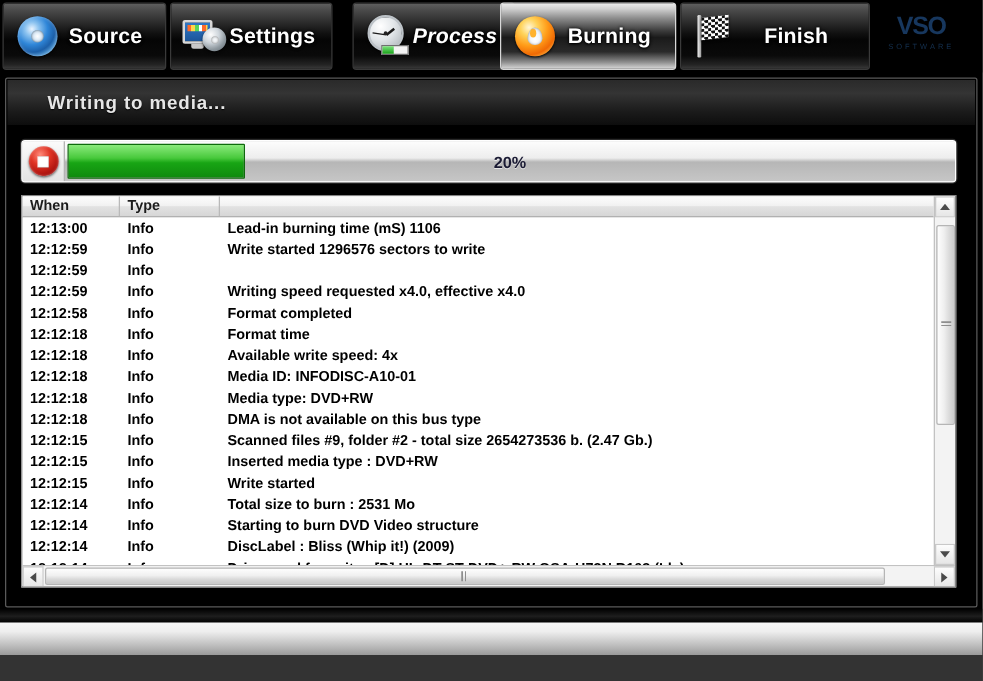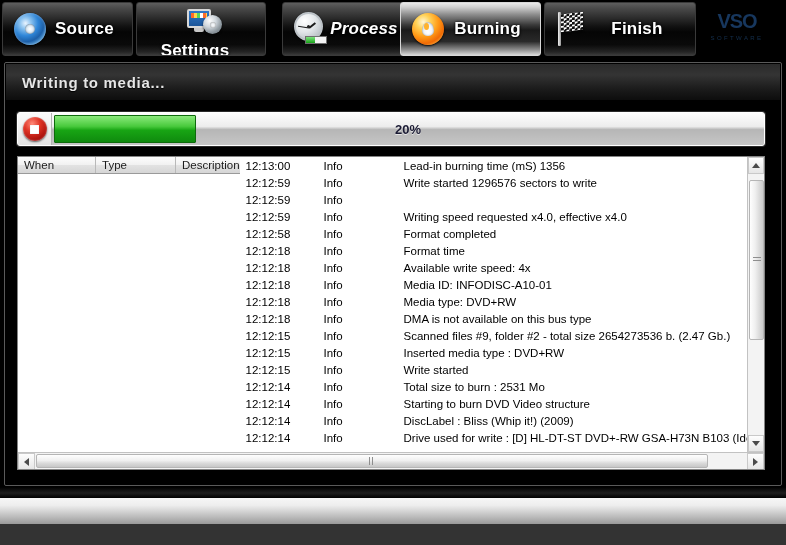--- a/index.html
+++ b/index.html
@@ -56,21 +56,21 @@
     color: #ffffff;
     font-size: 17px;
     font-weight: bold;
     letter-spacing: .2px;
     text-shadow: 0 1px 2px #000, 0 0 3px #000;
     padding-right: 12px;
   }
 
   
   #tab-source   { left: 2px;   width: 131px; }
-  #tab-settings { left: 136px; width: 130px; flex-direction: column; }
+  #tab-settings { left: 136px; width: 130px; }
   #tab-process  { left: 282px; width: 130px; font-style: italic; }
   #tab-burning  { left: 400px; width: 141px; }
   #tab-finish   { left: 544px; width: 152px; }
 
   
   .ico-disc {
     position: absolute; left: 3px; top: 3px;
     width: 32px; height: 32px; border-radius: 50%;
     background: radial-gradient(circle at 36% 32%, #eaf4ff 0%, #8ec4f0 18%,
                 #2f86d8 42%, #1c5fa8 62%, #5fa9e0 80%, #123f74 100%);
@@ -210,21 +210,21 @@
     position: absolute; left: 1px; top: 1px;
     width: 774px; height: 36px;
     background: linear-gradient(to bottom, #2a2a2a 0%, #343434 30%, #1b1b1b 70%, #0d0d0d 100%);
     display: flex; align-items: center;
   }
   #panel-title {
     color: #e6e6e6;
     font-size: 15px;
     font-weight: bold;
     letter-spacing: .7px;
-    padding-left: 16px;
+    padding-left: 32px;
     text-shadow: 0 1px 1px #000;
   }
 
   
   #progress-row {
     position: absolute; left: 12px; top: 49px;
     width: 748px; height: 34px;
     background: #dcdcdc;
     border: 1px solid #ffffff;
     border-radius: 3px;
@@ -275,21 +275,21 @@
   
   #log-box {
     position: absolute; left: 12px; top: 93px;
     width: 748px; height: 314px;
     background: #ffffff;
     border: 1px solid #848484;
     display: flex; flex-direction: column;
     overflow: hidden;
   }
   #log-main { display: flex; flex: 1 1 auto; min-height: 0; }
-  #log-left { flex: 1 1 auto; display: flex; flex-direction: row; min-width: 0; }
+  #log-left { flex: 1 1 auto; display: flex; flex-direction: column; min-width: 0; font-weight: bold; }
 
   #log-header {
     display: flex; height: 17px; flex: 0 0 17px;
     background: linear-gradient(to bottom, #fdfdfd 0%, #f1f1f1 48%, #e2e2e2 52%, #d6d6d6 100%);
     border-bottom: 1px solid #9a9a9a;
     font-size: 11.5px; color: #1c1c1c;
   }
   #log-header .hcell {
     display: flex; align-items: center;
     padding-left: 6px;
@@ -479,28 +479,27 @@
       </div>
     </div>
 
     <div id="log-box">
       <div id="log-main">
         <div id="log-left">
 
           <div id="log-header">
             <div class="hcell col-when">When</div>
             <div class="hcell col-type">Type</div>
-            <div class="hcell col-desc">Description</div>
           </div>
 
           <div id="log-rows">
               <div class="log-row">
                 <div class="cell c-when">12:13:00</div>
                 <div class="cell c-type">Info</div>
-                <div class="cell c-desc">Lead-in burning time (mS) 1356</div>
+                <div class="cell c-desc">Lead-in burning time (mS) 1106</div>
               </div>
               <div class="log-row">
                 <div class="cell c-when">12:12:59</div>
                 <div class="cell c-type">Info</div>
                 <div class="cell c-desc">Write started 1296576 sectors to write</div>
               </div>
               <div class="log-row">
                 <div class="cell c-when">12:12:59</div>
                 <div class="cell c-type">Info</div>
               </div>

